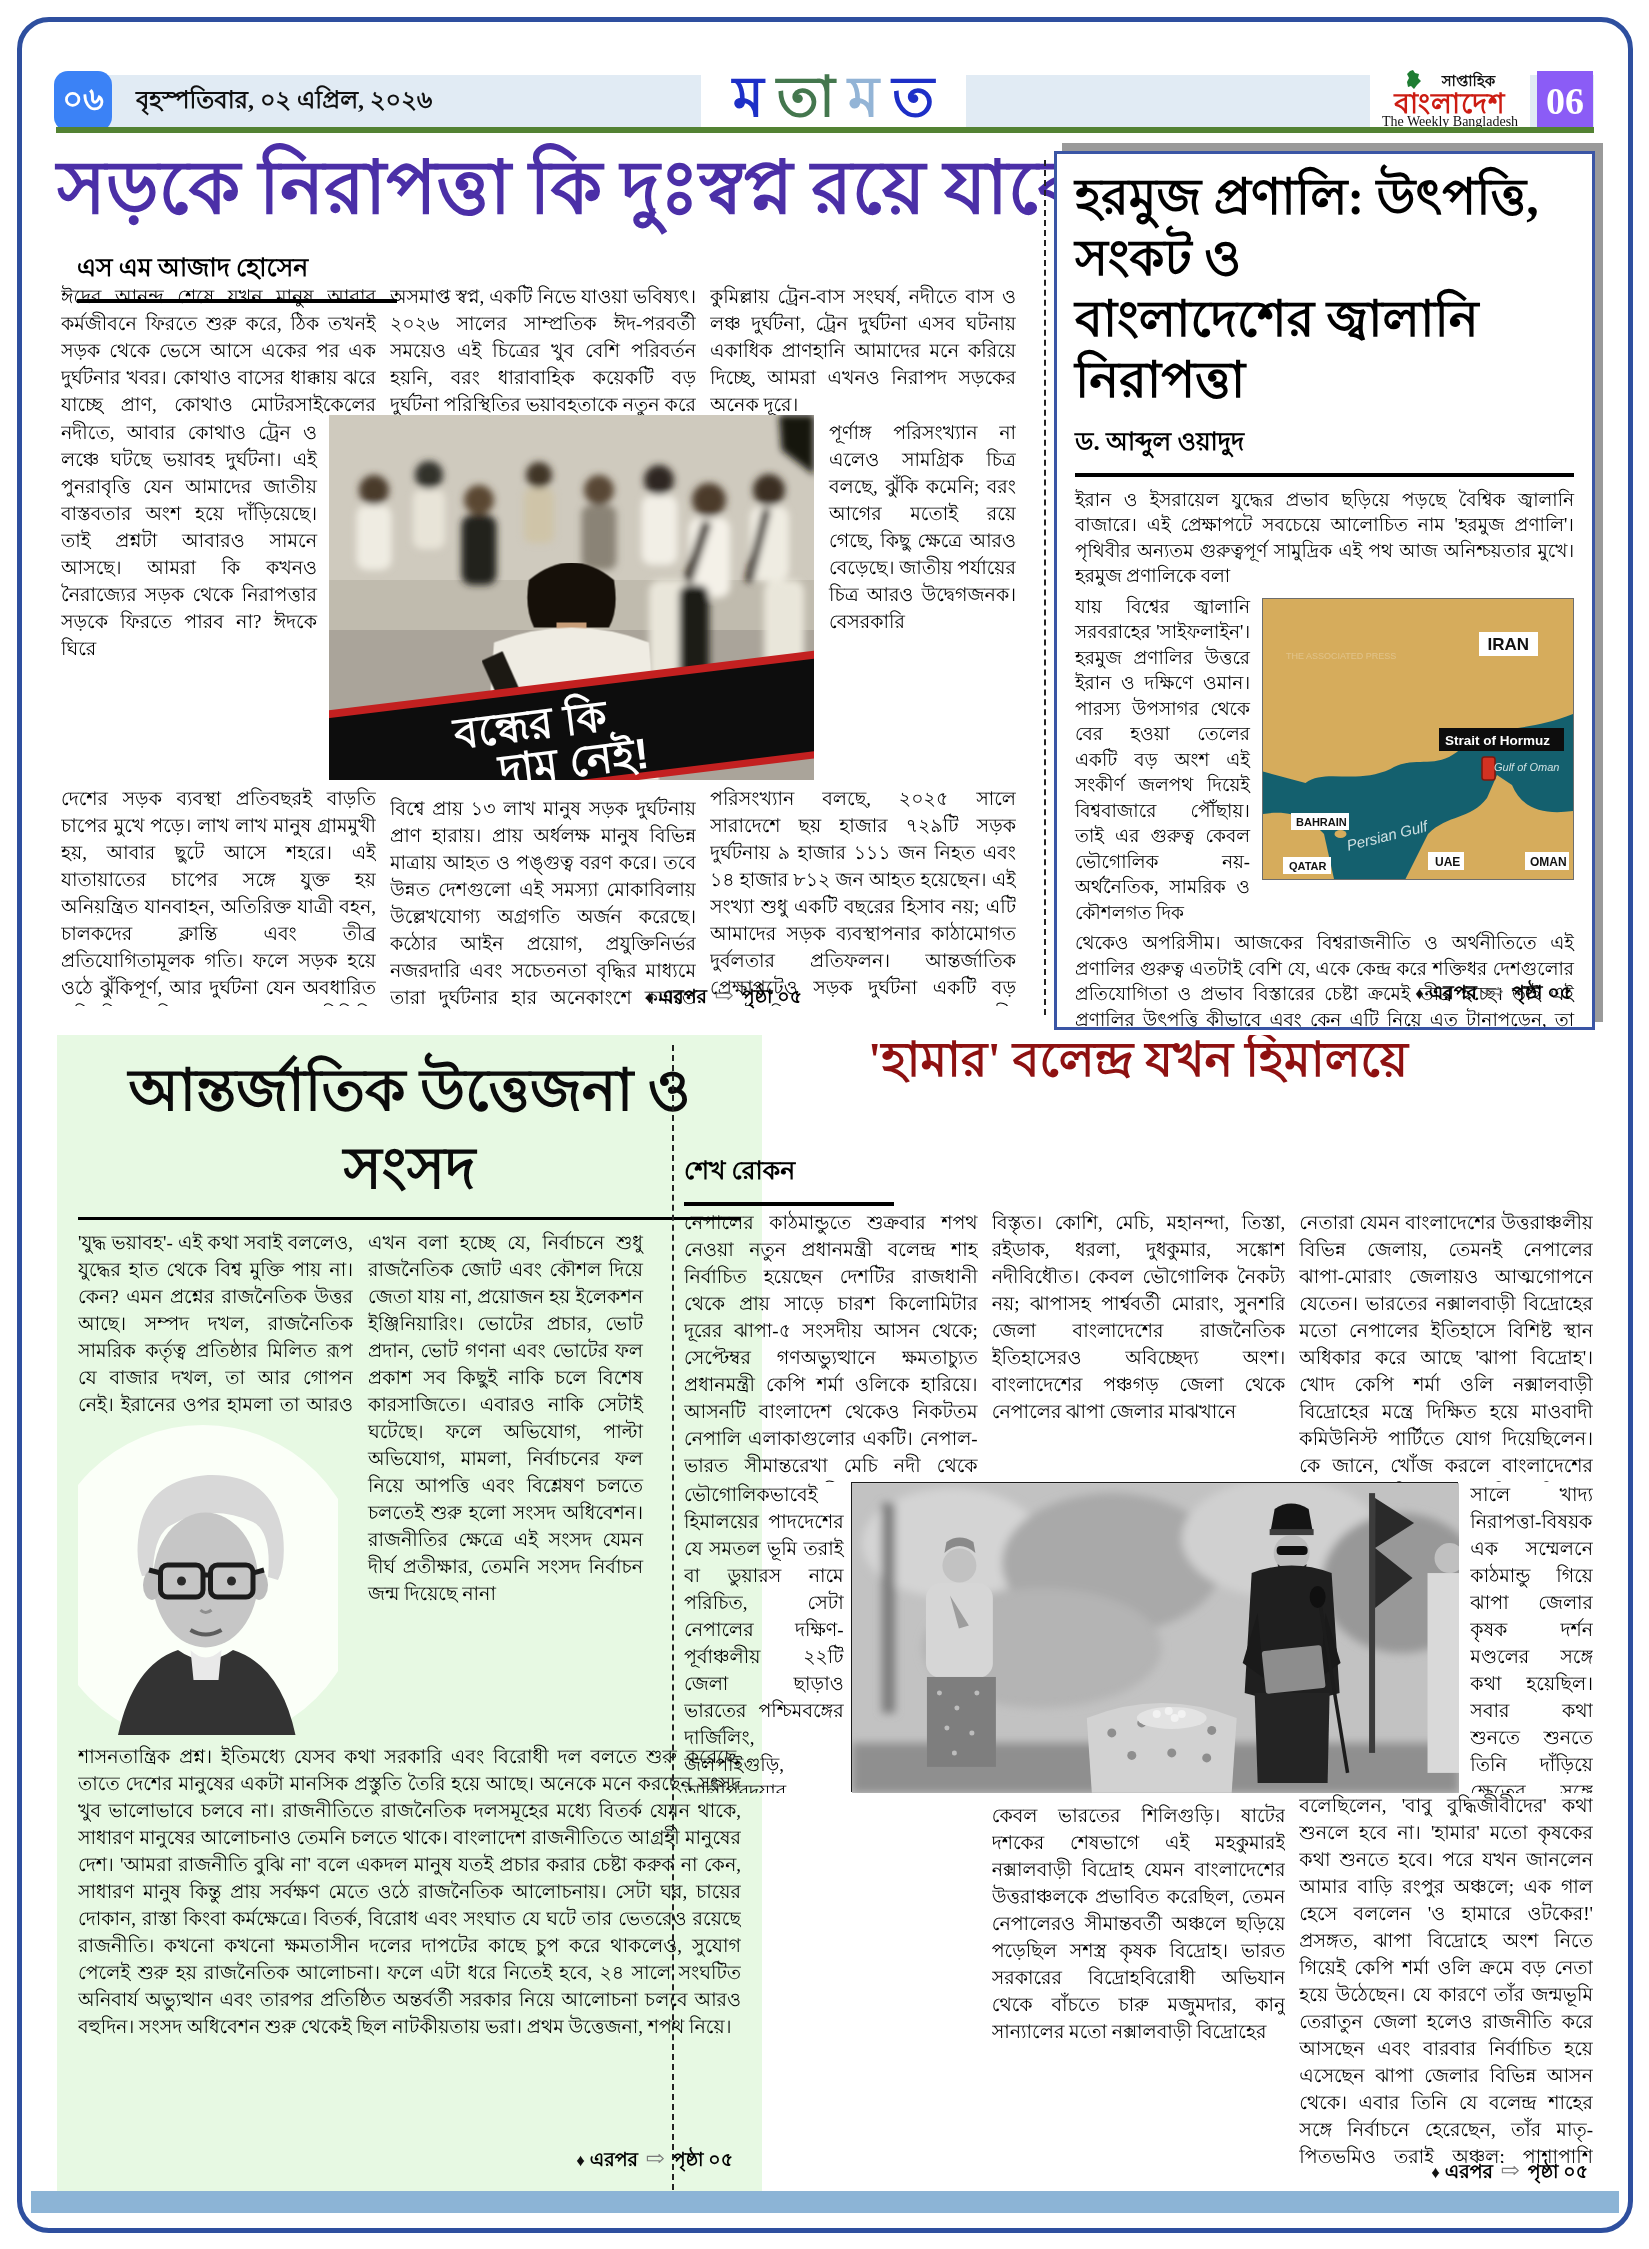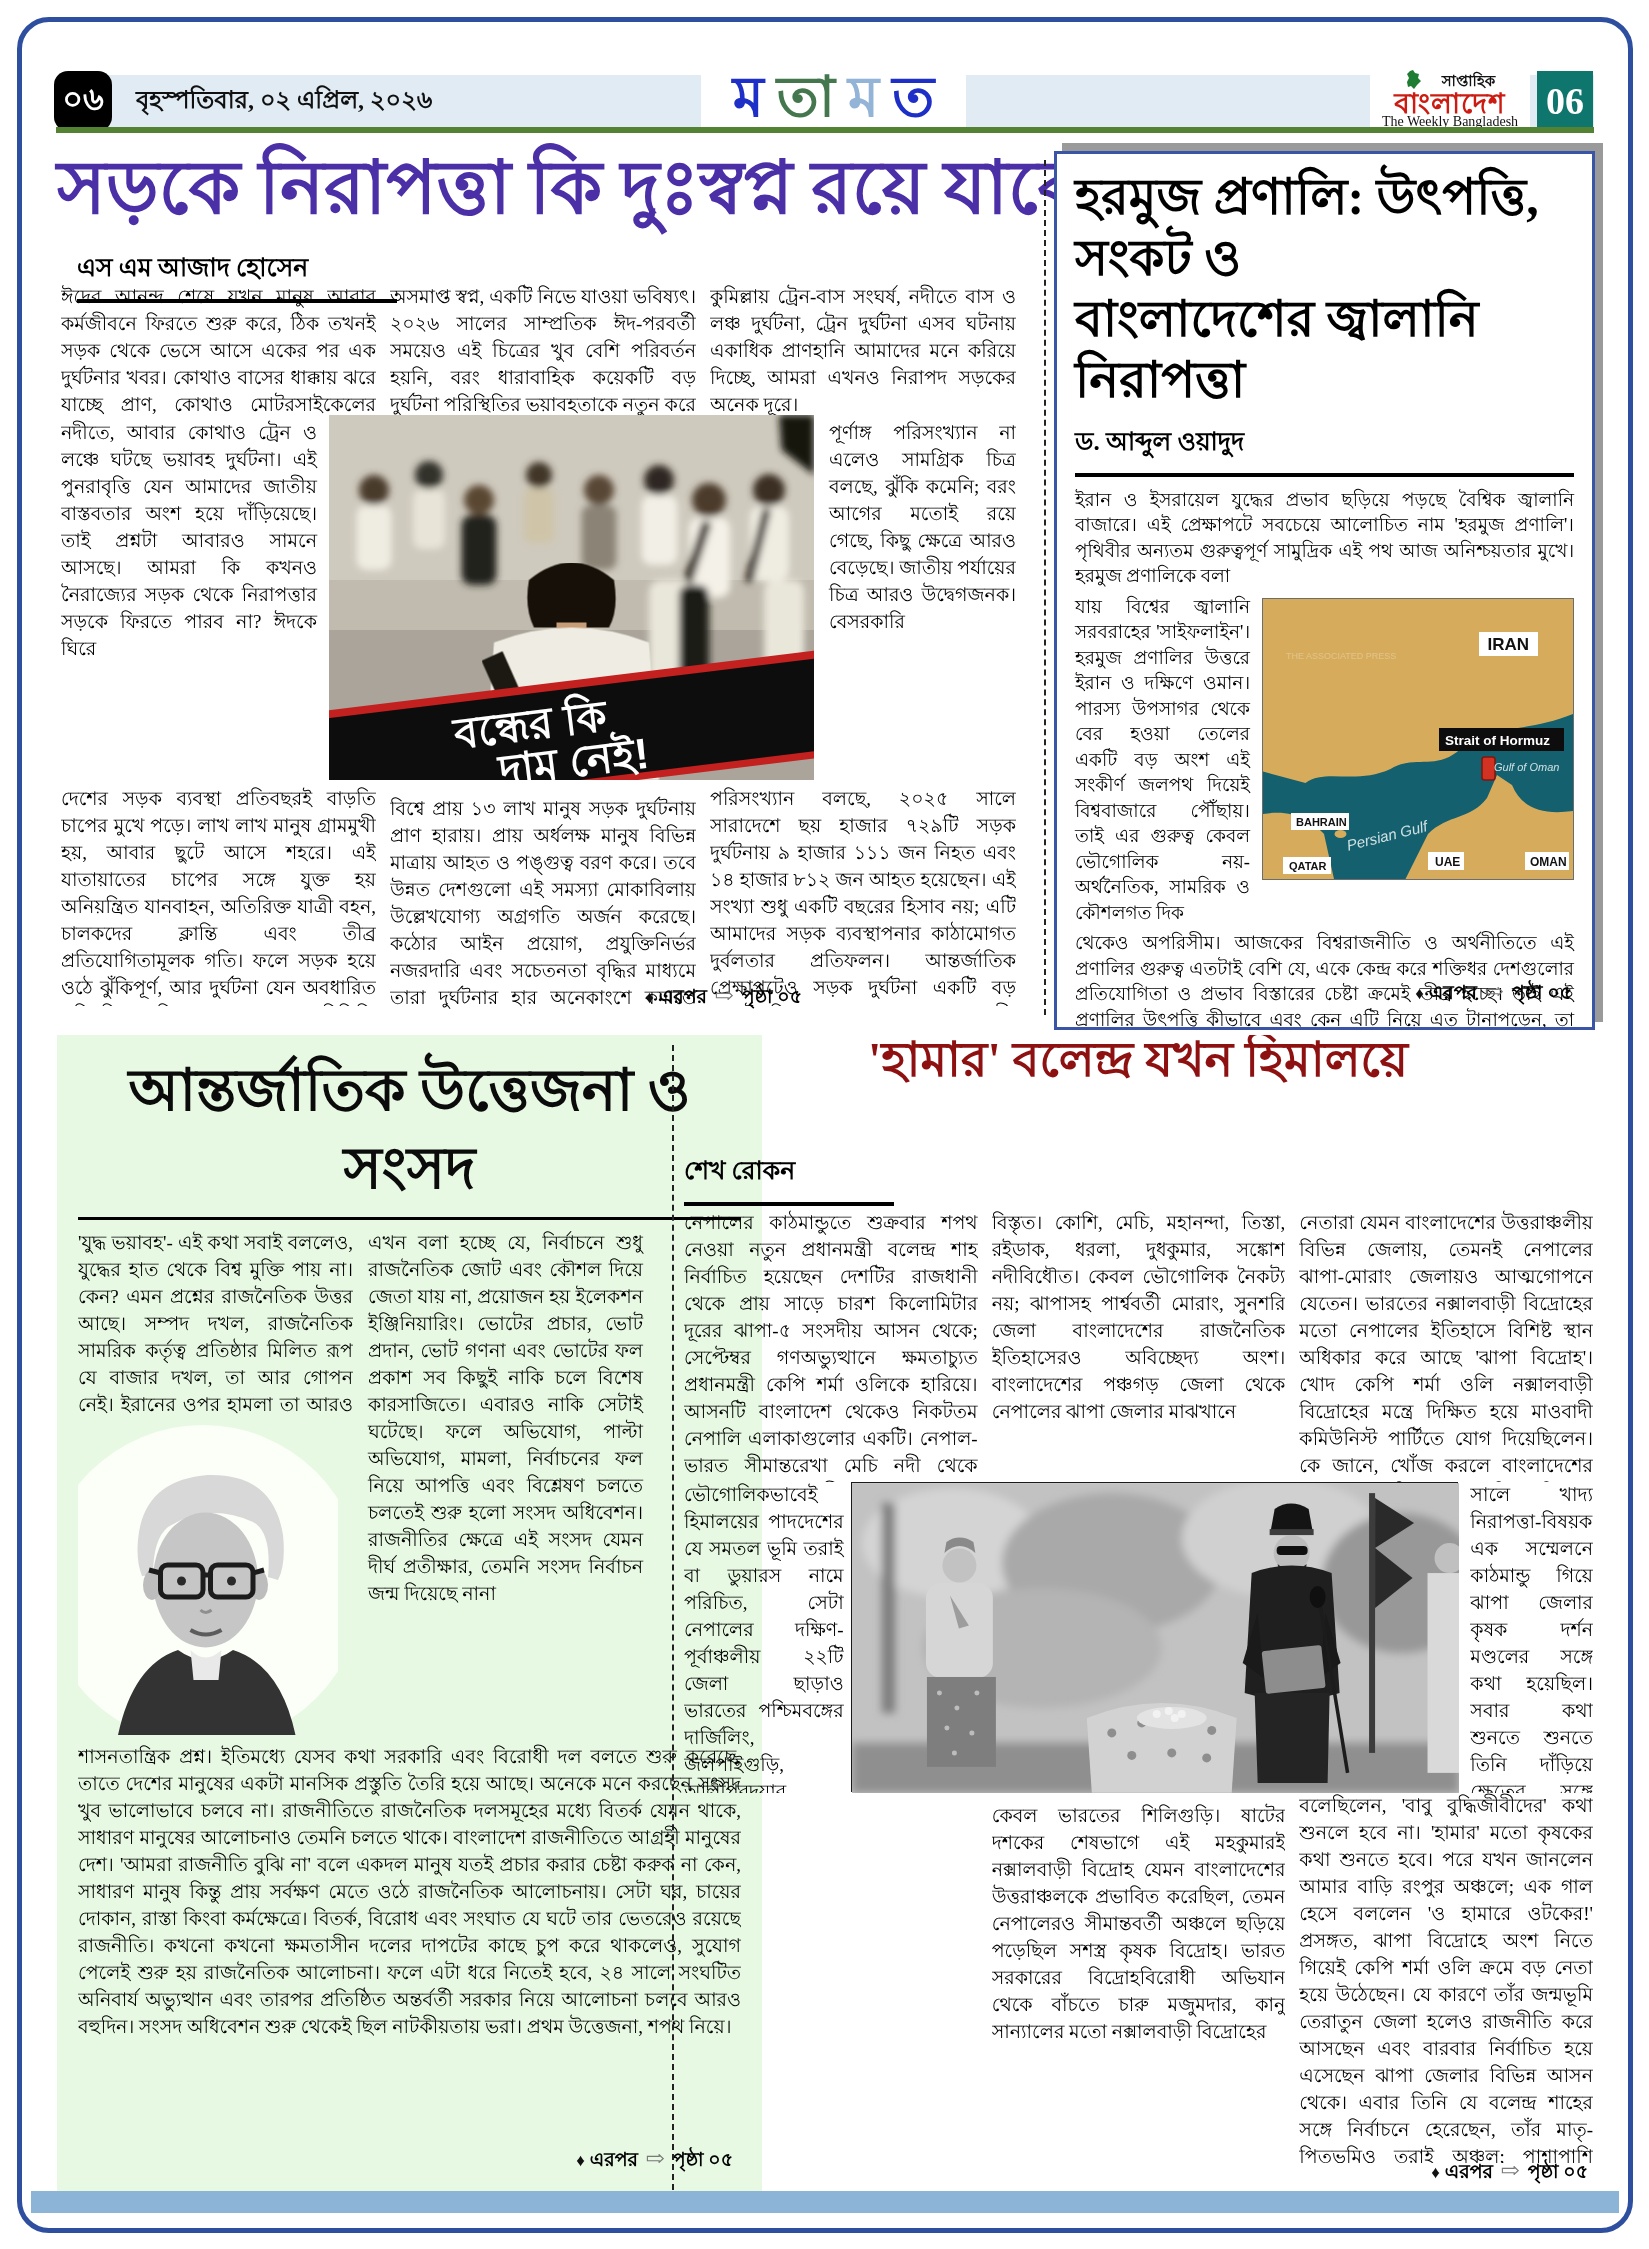--- a/index.html
+++ b/index.html
@@ -4,32 +4,32 @@
 <style>
   html,body{margin:0;padding:0;}
   body{width:1650px;height:2250px;background:#f2f2f2;font-family:"Liberation Serif","DejaVu Serif",serif;}
   .page{position:relative;width:1650px;height:2250px;background:#ffffff;overflow:hidden;}
   .frame{position:absolute;inset:17px;border:5px solid #2e4f9f;border-radius:32px;pointer-events:none;}
   .bottom-strip{position:absolute;left:31px;right:31px;bottom:37px;height:22px;background:#8cb4d6;}
 
   
   .hdr{position:absolute;left:56px;right:56px;top:75px;height:52px;background:#e1ebf4;border-radius:14px 0 0 14px;}
   .hdr::after{content:"";position:absolute;left:0;right:0;bottom:-6px;height:6px;background:#538233;}
-  .hdr-pill{position:absolute;left:-2px;top:-4px;bottom:-4px;width:58px;background:#000000;border-radius:14px;color:#fff;
+  .hdr-pill{position:absolute;left:-2px;top:-4px;bottom:-4px;width:58px;background:#3b82f6;border-radius:14px;color:#fff;
             font-size:32px;font-weight:bold;display:flex;align-items:center;justify-content:center;}
   .hdr-date{position:absolute;left:80px;top:0;bottom:0;display:flex;align-items:center;font-size:24px;font-weight:bold;color:#101010;}
   .sec-box{position:absolute;left:645px;top:-7px;width:265px;height:66px;background:#fff;display:flex;align-items:center;justify-content:center;gap:13px;
            font-size:56px;font-weight:bold;}
   .mt1{color:#1d2fc7;} .mt2{color:#44774e;} .mt3{color:#93b4d6;} .mt4{color:#1d2fc7;}
   .logo{position:absolute;right:64px;top:-8px;width:160px;height:68px;background:#fff;text-align:center;line-height:1;}
   .logo-top{display:flex;align-items:center;justify-content:center;gap:20px;margin-top:3px;}
   .logo-tag{font-size:15px;font-weight:bold;color:#111;}
   .logo-name{font-size:28px;font-weight:bold;color:#cc1c12;letter-spacing:1px;margin-top:-2px;}
   .logo-sub{font-size:14px;color:#111;margin-top:-3px;}
-  .pageno{position:absolute;right:1px;top:-4px;bottom:-4px;width:56px;background:#0f766e;color:#fff;font-size:38px;font-weight:bold;
+  .pageno{position:absolute;right:1px;top:-4px;bottom:-4px;width:56px;background:#8b5cf6;color:#fff;font-size:38px;font-weight:bold;
           display:flex;align-items:center;justify-content:center;font-family:Liberation Serif, serif;}
 
   
   .author{font-size:25px;font-weight:bold;color:#000;}
   .byrule{height:3.5px;background:#000;margin-top:8px;}
   p.body{font-size:19px;line-height:1.42;text-align:justify;color:#000;margin:0 0 5px 0;}
   .cont{font-size:19px;font-weight:bold;white-space:nowrap;}
   .cont .di{color:#111;font-size:17px;} .cont .ar{color:#7a7a7a;font-size:23px;padding:0 3px;}
   .clip{overflow:hidden;}
   .vd1{position:absolute;left:1044px;top:160px;height:855px;border-left:2.5px dashed #222;}

